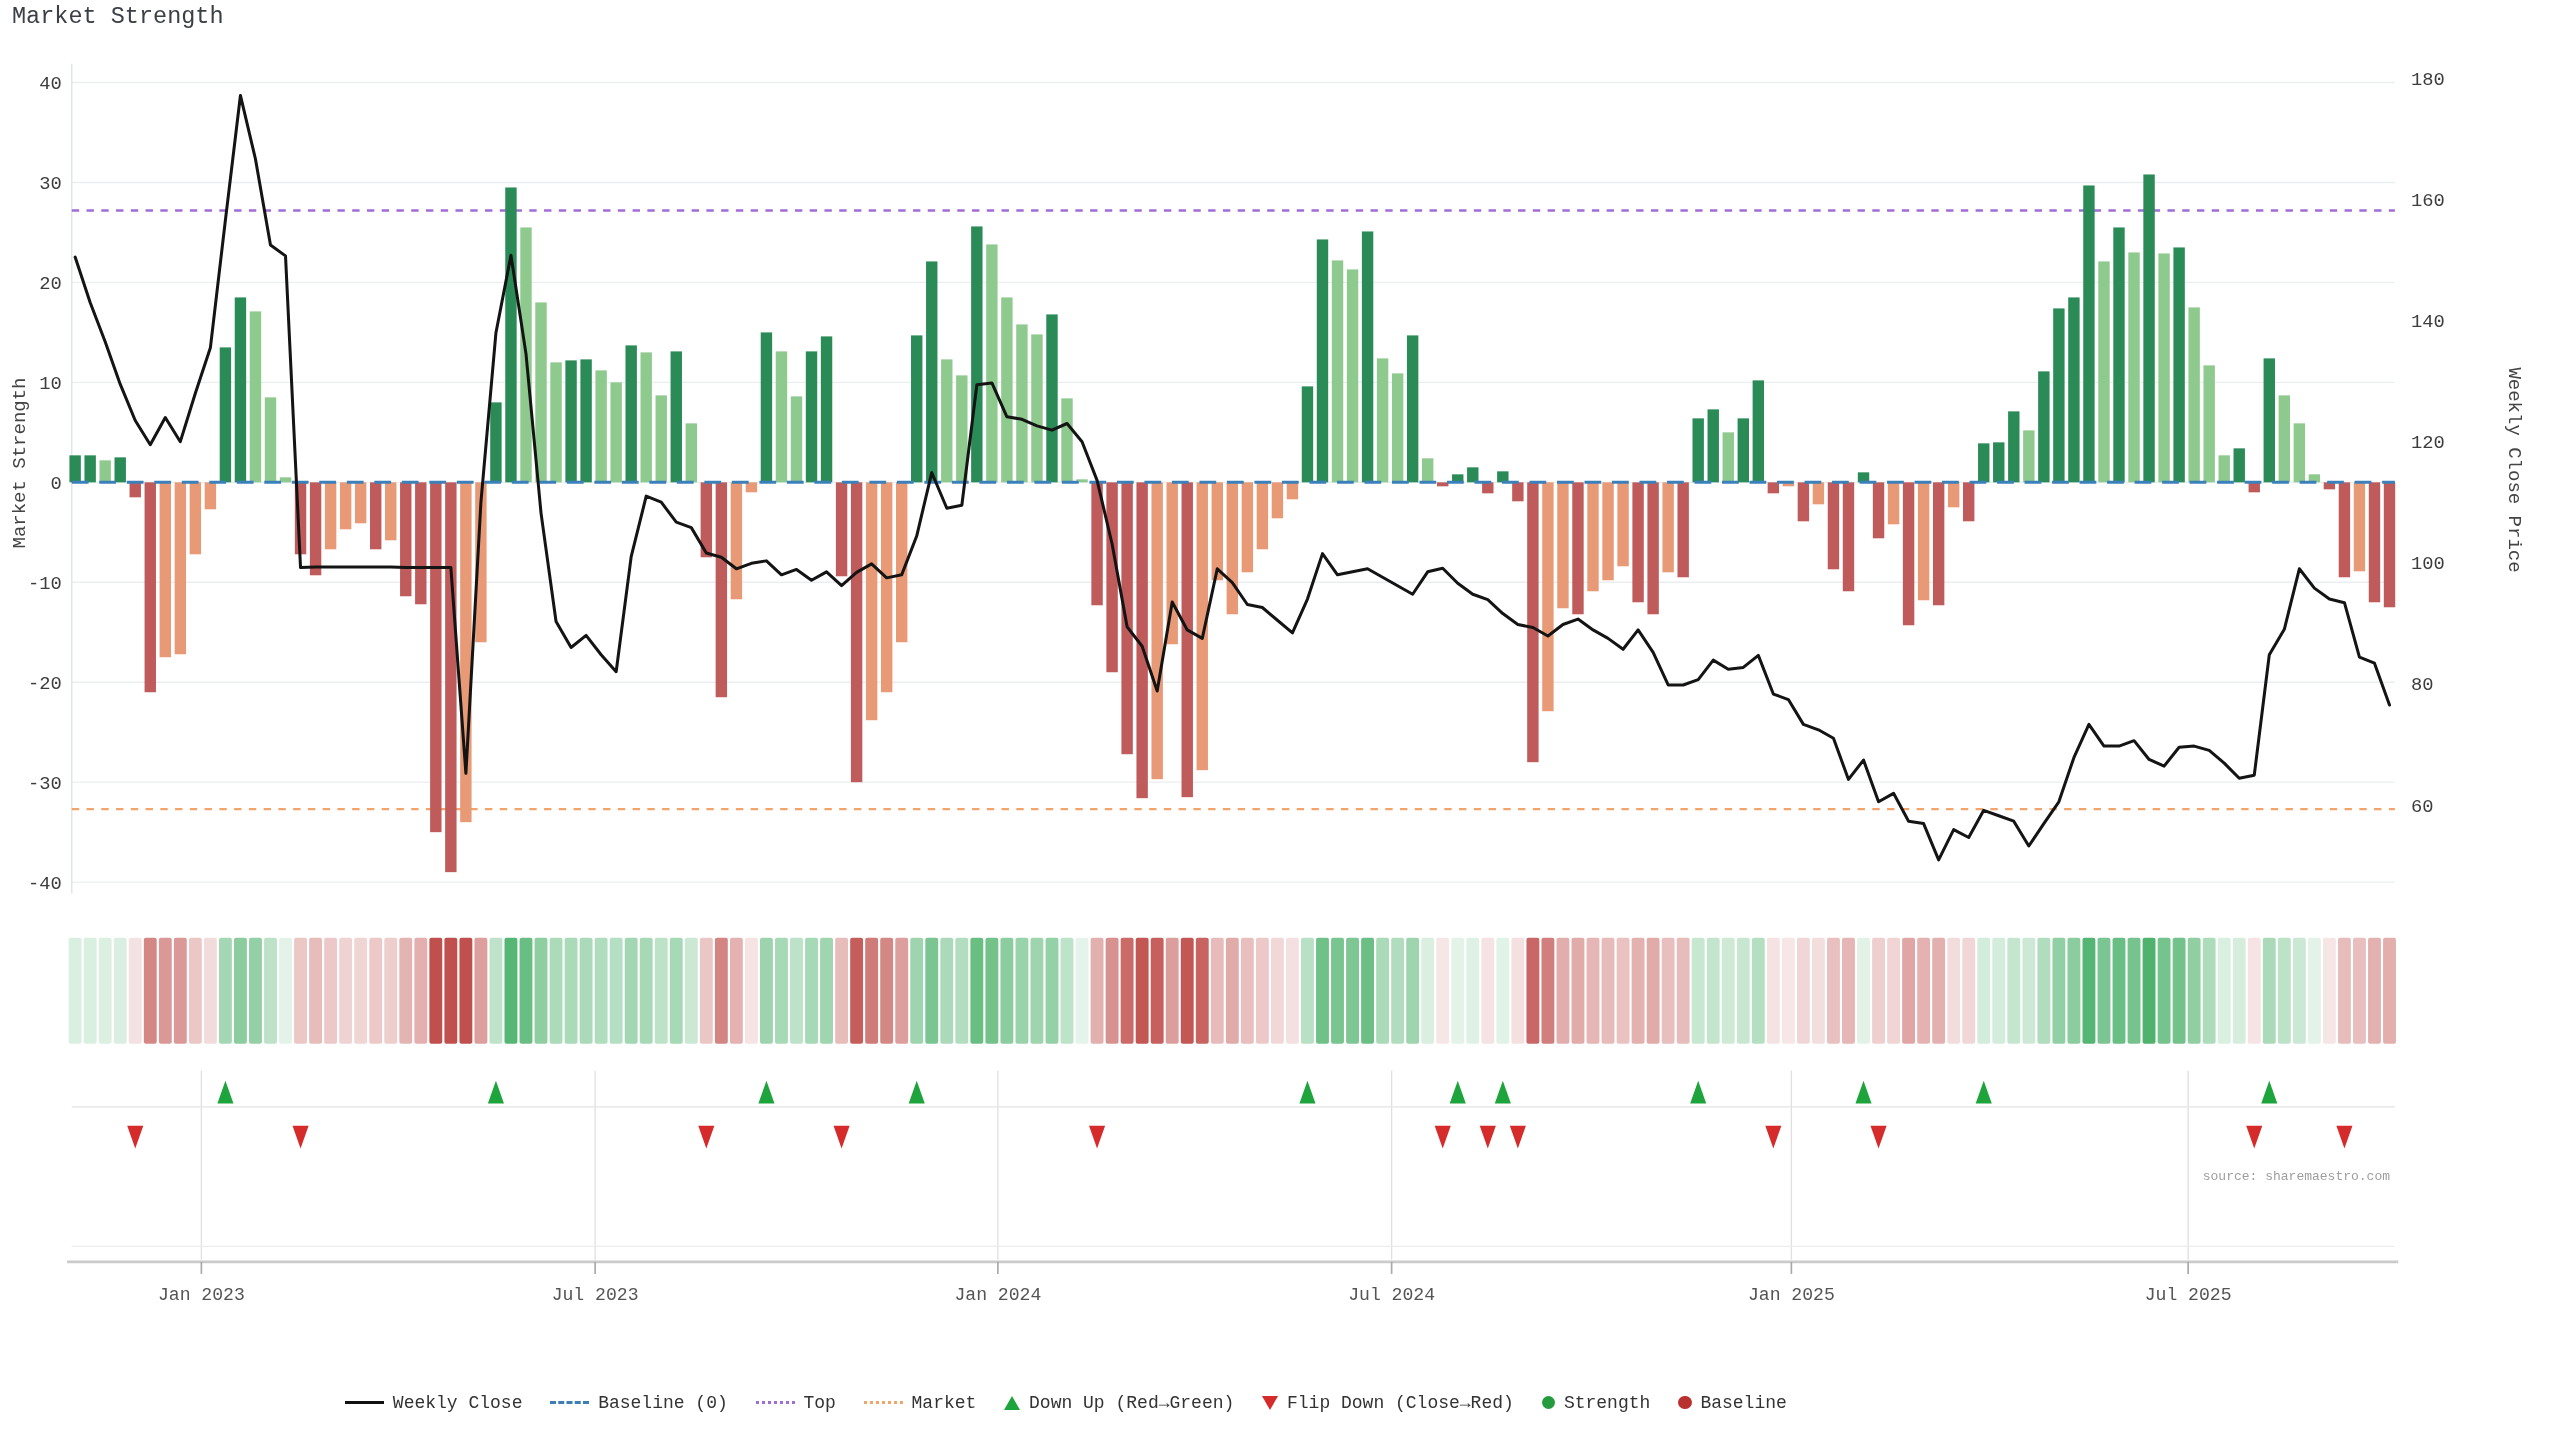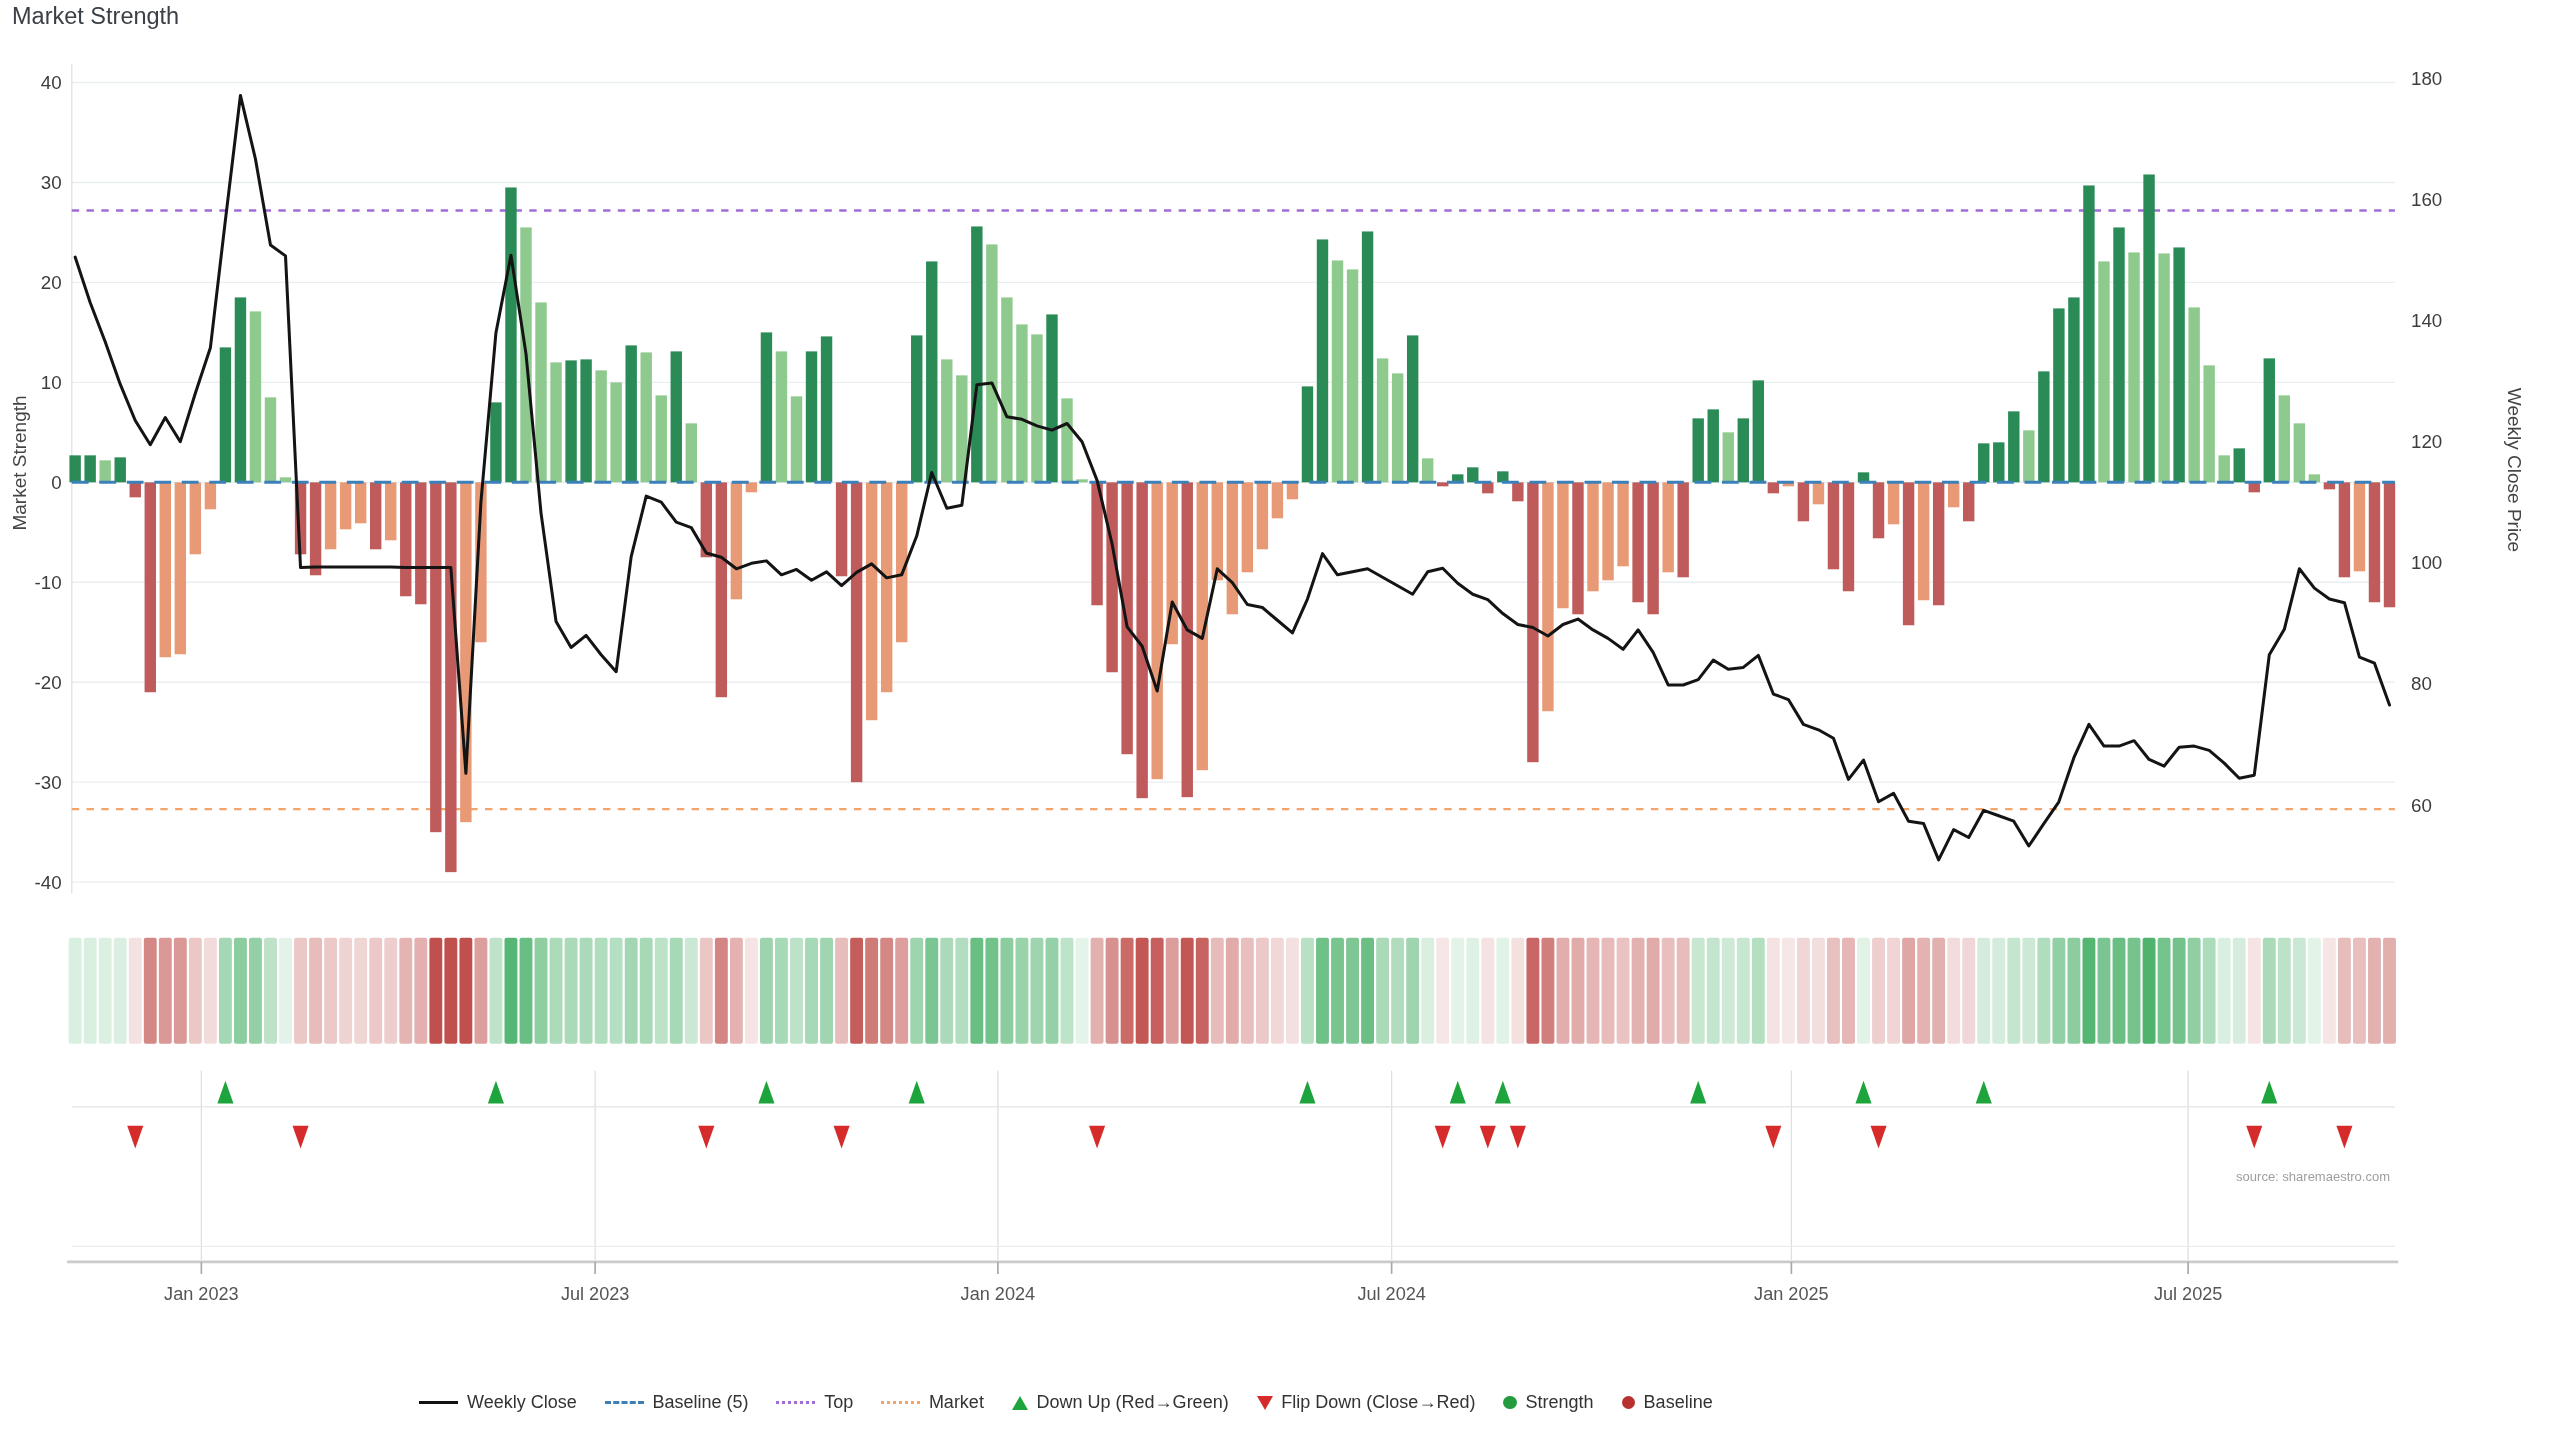--- a/index.html
+++ b/index.html
@@ -1,17 +1,17 @@
 <!DOCTYPE html>
 <html style="font-size:10.7px"><head>
 <meta charset="utf-8">
 <style>
   html,body{margin:0;padding:0;background:#ffffff;}
   .stage{position:relative;width:2576px;height:1449px;background:#fff;overflow:hidden;
-         font-family:Liberation Sans, sans-serif;}
+         font-family:Liberation Mono, monospace;}
   .stage svg{position:absolute;left:0;top:0;}
   .title{position:absolute;left:12px;top:2.7px;font-size:23.5px;color:#3b4046;}
   .ylab{position:absolute;font-size:19px;color:#444;white-space:nowrap;}
   .ylab.left{left:20px;top:463px;transform:translate(-50%,-50%) rotate(-90deg);}
   .ylab.right{left:2514px;top:470px;transform:translate(-50%,-50%) rotate(90deg);}
   .source{position:absolute;right:186px;top:1169px;font-size:13px;color:#9e9e9e;}
   .legend{position:absolute;left:0;top:1381px;width:2132px;height:43px;display:flex;
           align-items:center;justify-content:center;gap:28px;}
   .legend-item{display:flex;align-items:center;gap:8.7px;font-size:18px;color:#333;cursor:pointer;}
   .sw-line{width:39px;height:3.4px;background:#111;}
@@ -417,21 +417,21 @@
       <line x1="3261.8051948051943" y1="1881" x2="3261.8051948051943" y2="1899" stroke="#a9a9a9" stroke-width="2.5"></line>
       <text x="3261.8051948051943" y="1938" text-anchor="middle" font-size="27" fill="#555555">Jul 2025</text>
     </svg>
   <div class="legend" id="legend">
       <div class="legend-item">
         <span class="sw-line" style="background: rgb(17, 17, 17);"></span>
         <span>Weekly Close</span>
       </div>
       <div class="legend-item">
         <span class="sw-dash" style="border-top-color: rgb(61, 127, 181);"></span>
-        <span>Baseline (5)</span>
+        <span>Baseline (0)</span>
       </div>
       <div class="legend-item">
         <span class="sw-dots" style="border-top-color: rgb(160, 108, 213);"></span>
         <span>Top</span>
       </div>
       <div class="legend-item">
         <span class="sw-dots" style="border-top-color: rgb(242, 164, 107);"></span>
         <span>Market</span>
       </div>
       <div class="legend-item">

